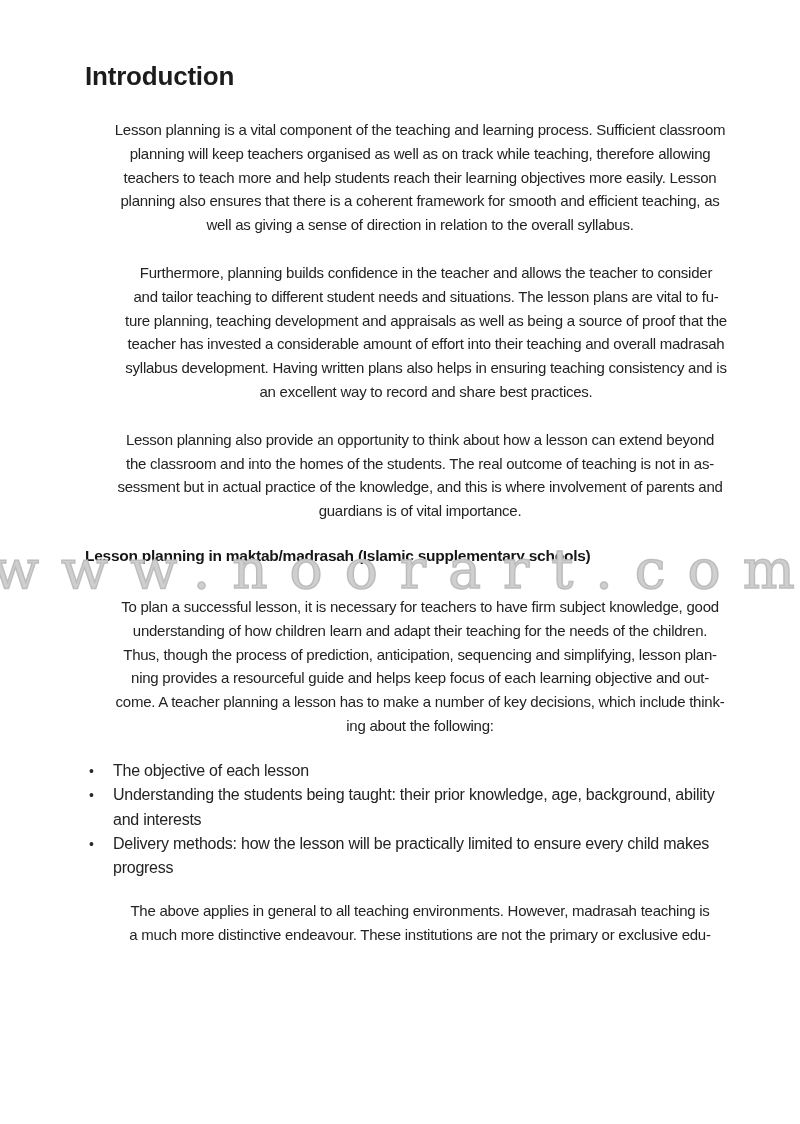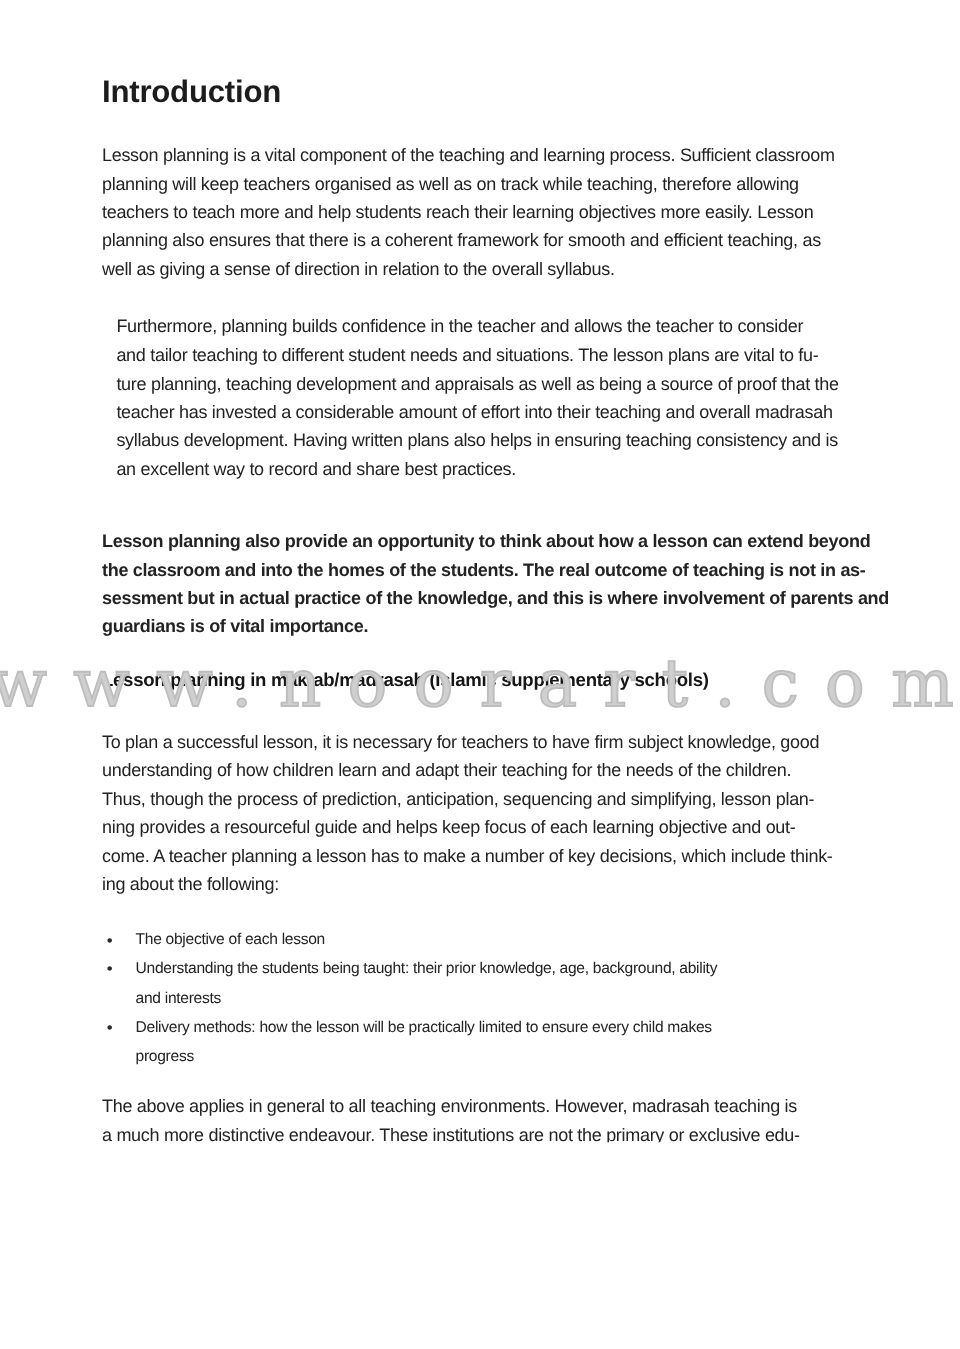--- a/index.html
+++ b/index.html
@@ -25,42 +25,43 @@
     margin: 0;
     color: #1c1c1c;
     letter-spacing: -0.2px;
   }
   .para {
     font-size: 15px;
     line-height: 23.8px;
     letter-spacing: -0.25px;
     white-space: pre;
     margin: 0;
+    text-align: center;
   }
   .p1 { margin-top: 26px; }
   .p2 { margin-top: 24px; margin-left: 12px; }
-  .p3 { margin-top: 36px; font-weight: bold; }
+  .p3 { margin-top: 24px; }
   .section-subheading {
     margin: 21px 0 0 0;
     font-size: 15.5px;
     line-height: 24px;
     font-weight: 700;
     letter-spacing: -0.25px;
     color: #161616;
   }
   .p4 { margin-top: 27px; }
   .decision-list {
     list-style: none;
     margin: 21px 0 0 0;
     padding: 0;
   }
   .decision-list li {
     position: relative;
     padding-left: 28px;
-    font-size: 13px;
+    font-size: 16px;
     line-height: 24.4px;
     letter-spacing: -0.25px;
     white-space: pre;
   }
   .decision-list li::before {
     content: "\2022";
     position: absolute;
     left: 4px;
     top: 0;
     font-size: 14px;

